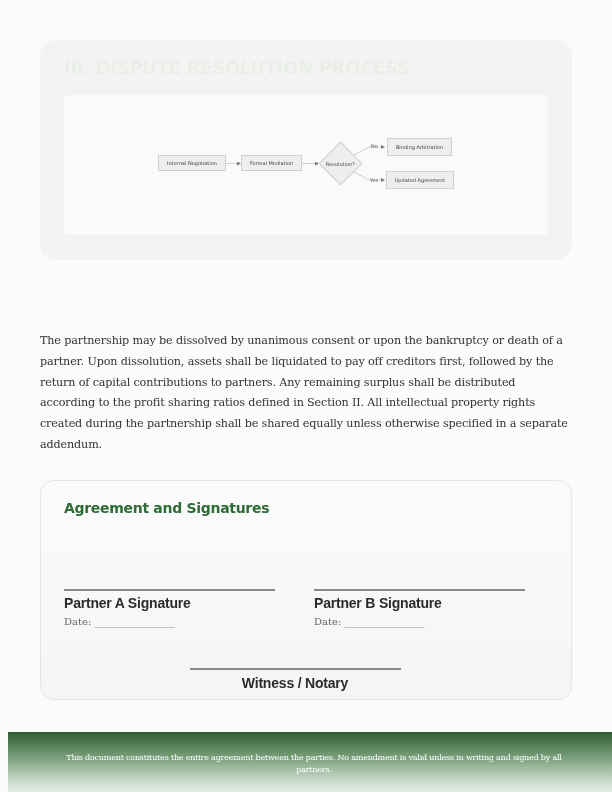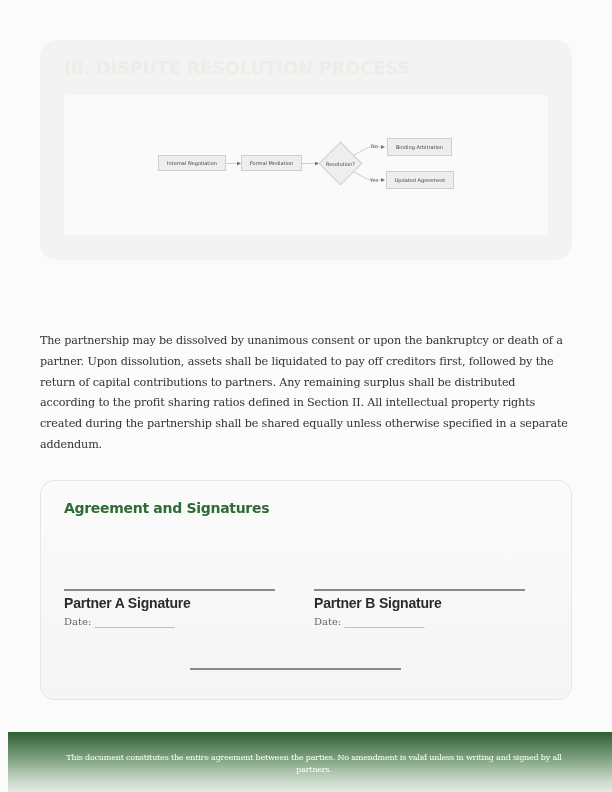--- a/index.html
+++ b/index.html
@@ -194,18 +194,19 @@
 
     <div class="sig-line" style="left:23px; top:108px; width:211px;"></div>
     <div class="sig-label" style="left:23px; top:114px;">Partner A Signature</div>
     <div class="sig-date" style="left:23px; top:135px;">Date: ________________</div>
 
     <div class="sig-line" style="left:273px; top:108px; width:211px;"></div>
     <div class="sig-label" style="left:273px; top:114px;">Partner B Signature</div>
     <div class="sig-date" style="left:273px; top:135px;">Date: ________________</div>
 
     <div class="sig-line" style="left:149px; top:187px; width:211px;"></div>
+    <div class="sig-label" style="left:0; width:508px; text-align:center; top:194px;">Witness / Notary</div>
   </div>
 
   <div class="footer">
     <div class="footer-text">This document constitutes the entire agreement between the parties. No amendment is valid unless in writing and signed by all partners.</div>
   </div>
 </div>
 
 </body></html>

